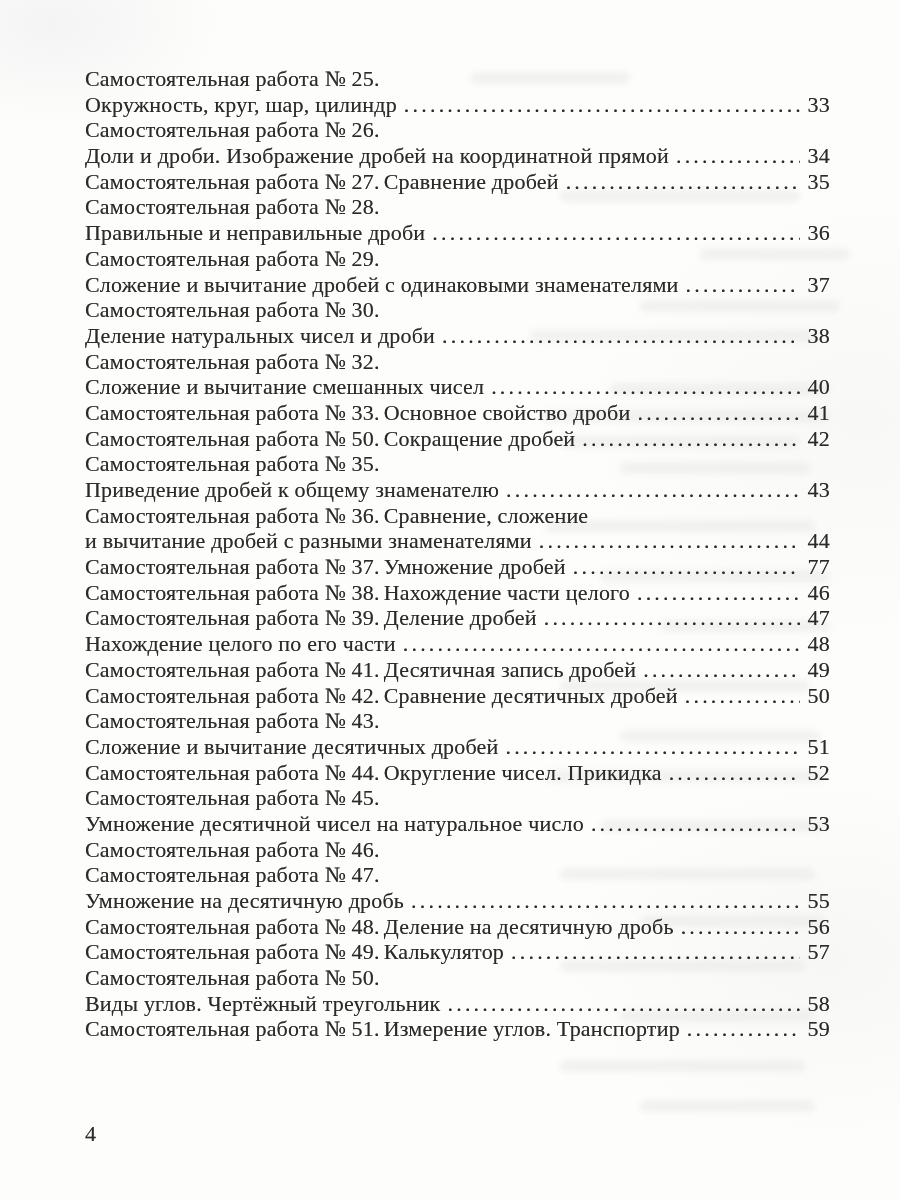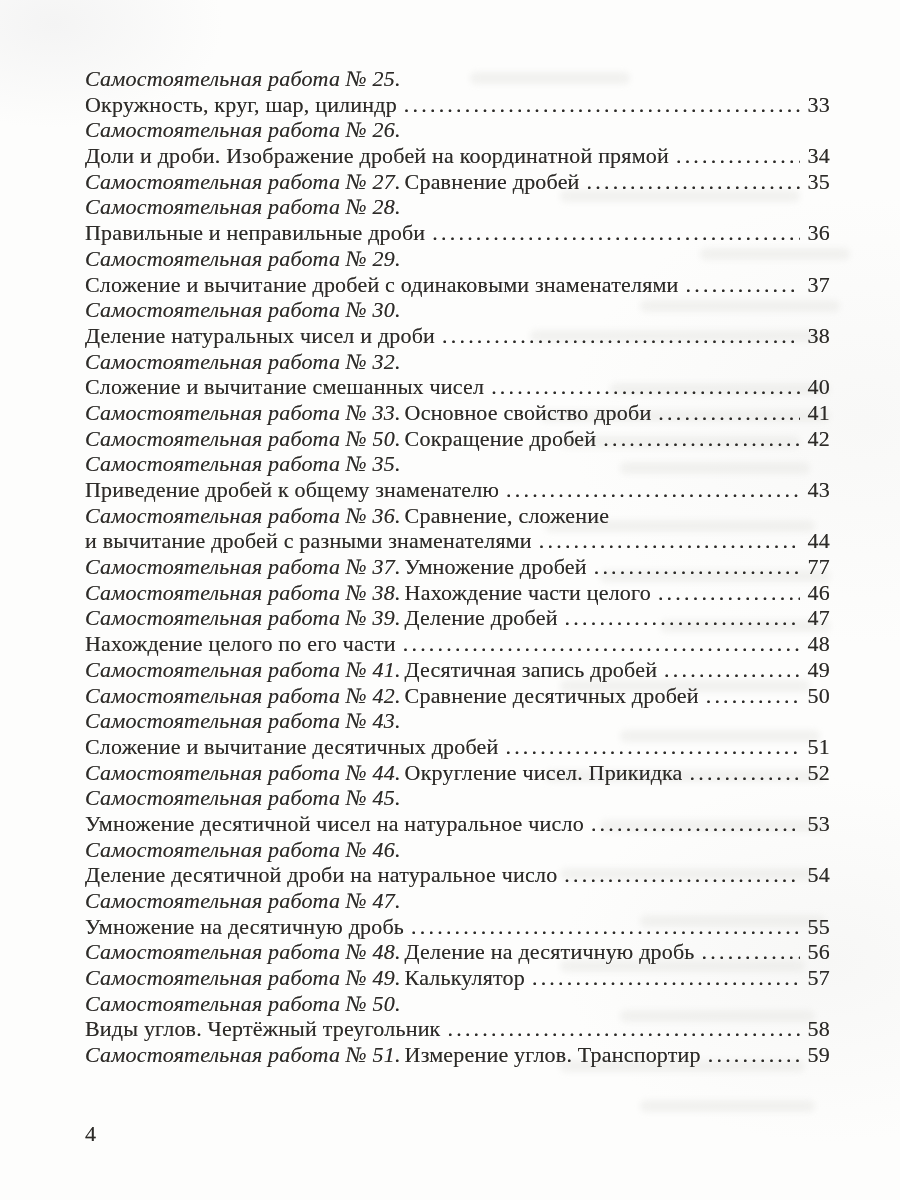--- a/index.html
+++ b/index.html
@@ -37,21 +37,21 @@
     display:flex;
     align-items:baseline;
     white-space:nowrap;
     height:25.7px;
     line-height:25.7px;
     font-size:22px;
     letter-spacing:.2px;
     text-shadow:0 0 .6px rgba(45,43,40,.55);
   }
   .seg{flex:0 0 auto;}
-  .it{font-style:italic;}
+  .it{}
   .tx:not(:first-child){margin-left:4px;}
   .leader{
     flex:1 1 auto;
     min-width:10px;
     overflow:hidden;
     margin-left:7px;
     margin-right:8px;
     letter-spacing:3.2px;
   }
   .leader::after{
@@ -289,26 +289,20 @@
     <span class="seg tx">Умножение десятичной чисел на натуральное число</span>
     <span class="leader"></span>
     <span class="seg pg">53</span>
   </div>
 
   <div class="row">
     <span class="seg it">Самостоятельная работа № 46.</span>
 
   </div>
 
-  <div class="row">
-
-    <span class="seg tx">Деление десятичной дроби на натуральное число</span>
-    <span class="leader"></span>
-    <span class="seg pg">54</span>
-  </div>
 
   <div class="row">
     <span class="seg it">Самостоятельная работа № 47.</span>
 
   </div>
 
   <div class="row">
 
     <span class="seg tx">Умножение на десятичную дробь</span>
     <span class="leader"></span>

